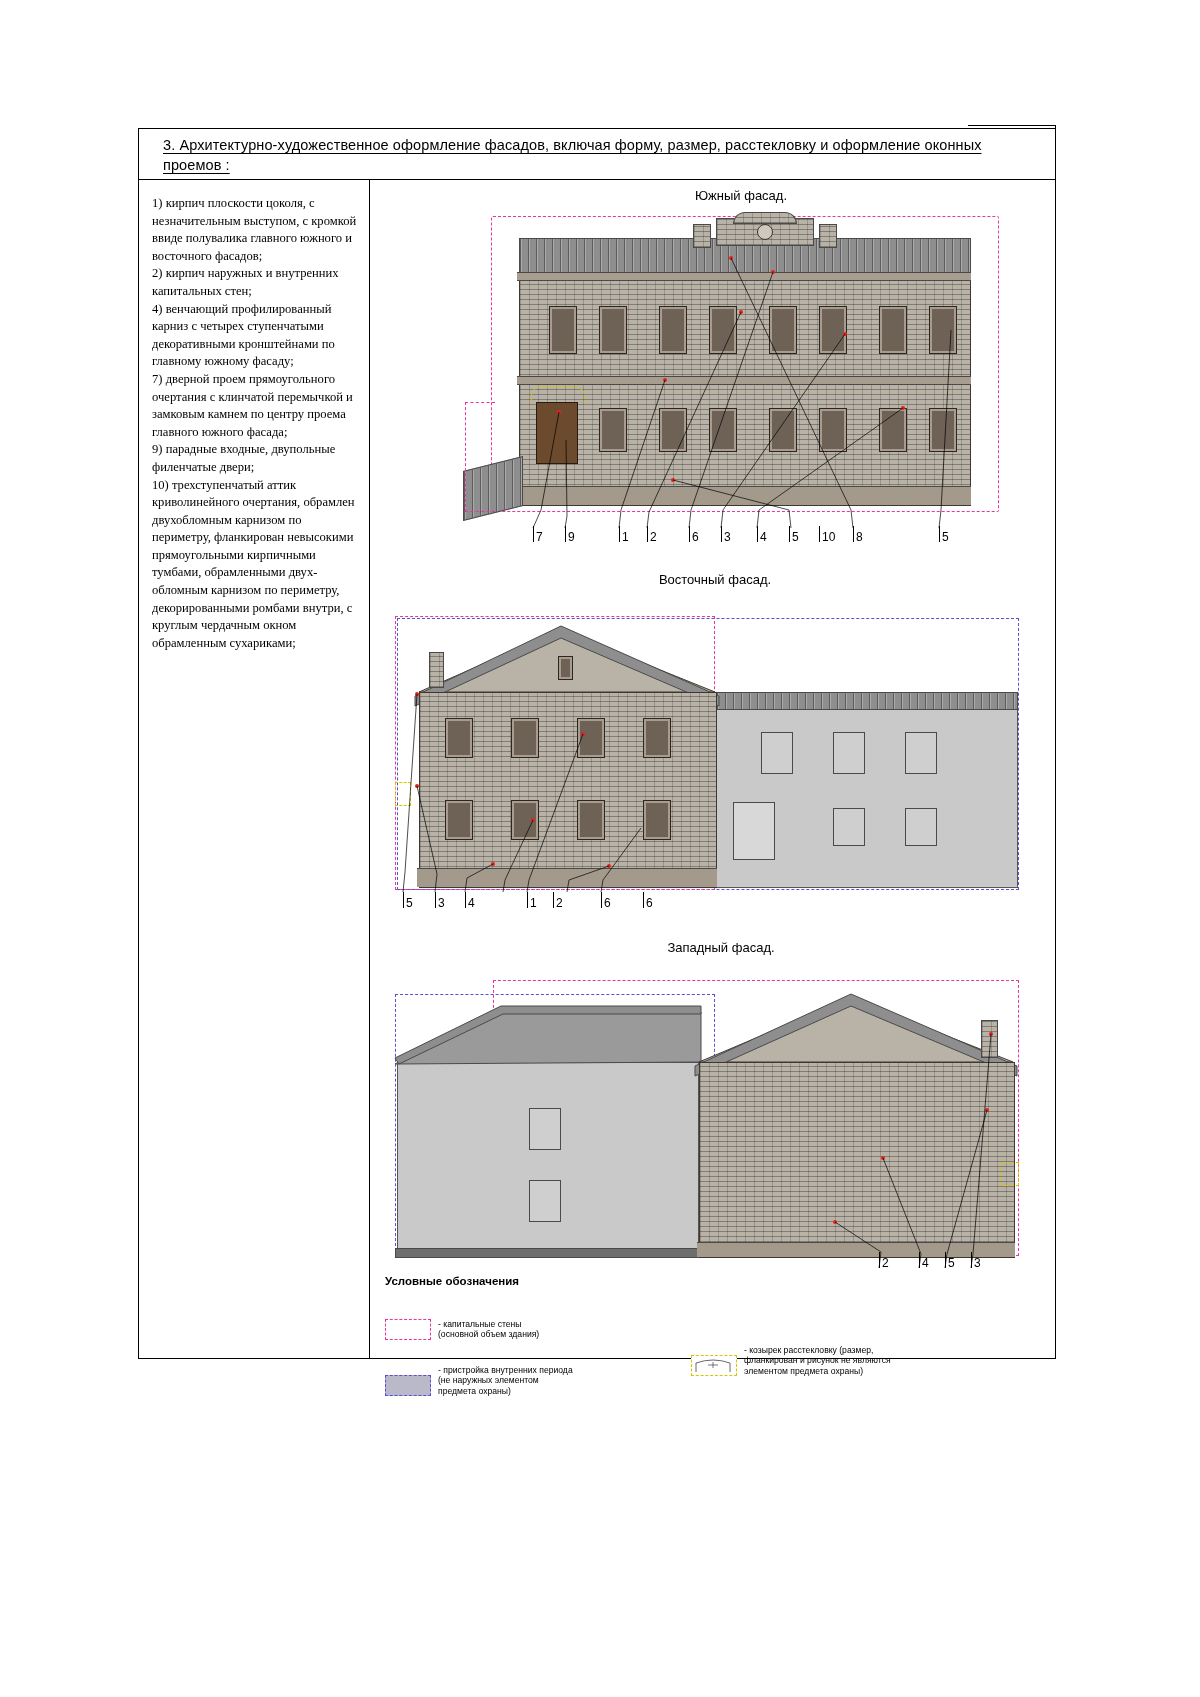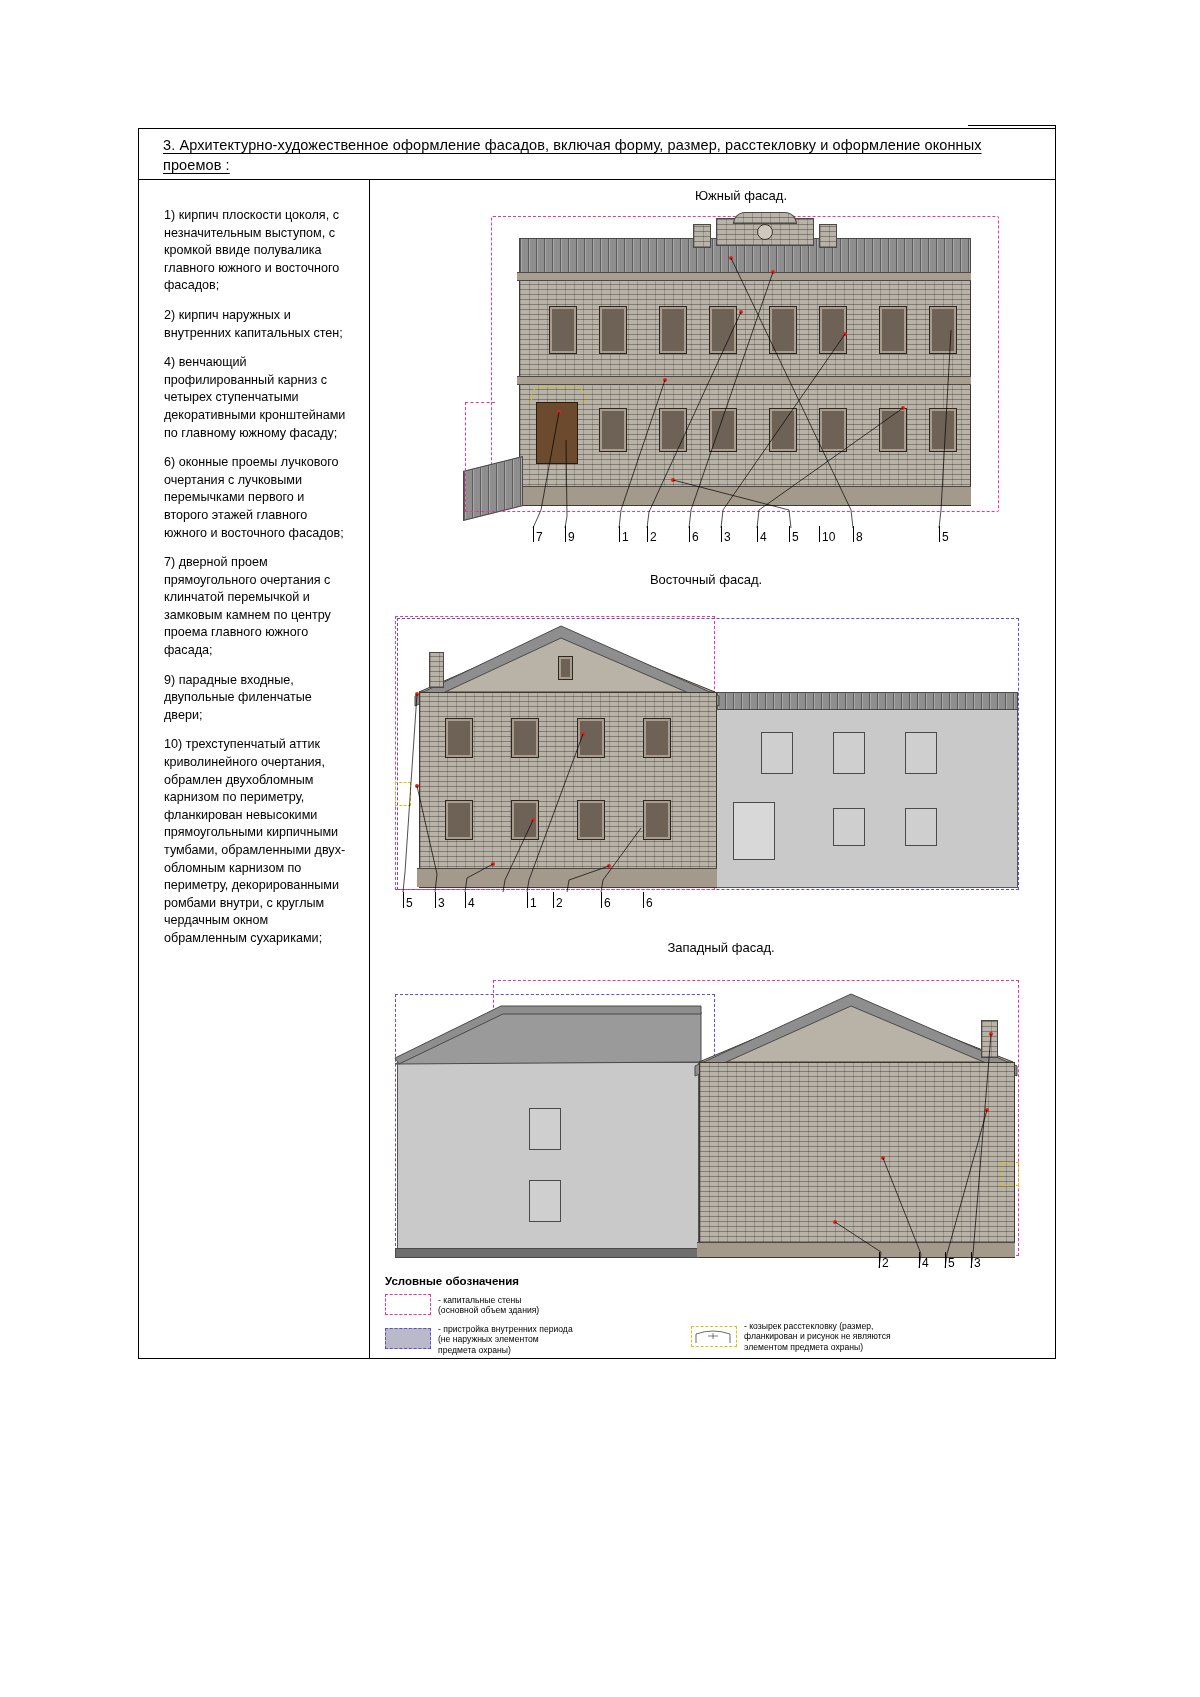--- a/index.html
+++ b/index.html
@@ -31,21 +31,21 @@
     font-size:14.5px;line-height:20px;letter-spacing:0.1px;
     text-decoration:underline;text-underline-offset:3px;
   }
   
   .left-col{
     position:absolute;left:139px;top:180px;width:231px;height:1179px;
     border-right:1.2px solid #000;box-sizing:border-box;
     padding:15px 8px 0 13px;
   }
   .left-col p{
-    margin:12px;font-size:12.6px;line-height:17.6px;
+    margin:0;font-size:12.6px;line-height:17.6px;font-family:Liberation Serif, serif;
   }
   
   .draw-col{
     position:absolute;left:371px;top:180px;width:684px;height:1179px;
   }
   .section-title{
     position:absolute;font-size:13px;text-align:center;
   }
   
   .brick{
@@ -75,21 +75,21 @@
   }
   .tickline{position:absolute;width:1px;background:#000;}
   
   .outline-pink{position:absolute;border:1.4px dashed #e8369c;box-sizing:border-box;}
   .outline-blue{position:absolute;border:1.4px dashed #5b4fd6;box-sizing:border-box;}
   
   .legend{
     position:absolute;left:385px;top:1275px;width:660px;
   }
   .legend-title{font-size:11.5px;font-weight:bold;margin-bottom:7px;}
-  .legend-row{display:flex;align-items:center;margin-bottom:7px;}
+  .legend-row{display:flex;align-items:flex-end;margin-bottom:7px;margin-top:24px;}
   .sw{width:44px;height:19px;margin-right:7px;flex:0 0 auto;}
   .sw.pink{border:1.5px dashed #e8369c;background:#fff;}
   .sw.blue{border:1.5px dashed #5b4fd6;background:#b9b9c9;}
   .sw.canopy{border:1.5px dashed #d8c400;background:#fff;position:relative;}
   .lg-text{font-size:8.6px;line-height:10.4px;padding-top:1px;}
   .legend-cols{display:flex;gap:46px;}
   svg{display:block;}
 </style>
 </head>
 <body>
@@ -100,21 +100,20 @@
   <div class="frame-tick"></div>
 
   <div class="title-block">
     <div class="title-text">3.  Архитектурно-художественное оформление фасадов, включая форму, размер, расстекловку и оформление оконных проемов :</div>
   </div>
 
   <div class="left-col">
     <p>1) кирпич плоскости цоколя, с незначительным выступом, с кромкой ввиде полувалика главного южного и восточного фасадов;</p>
     <p>2) кирпич наружных и внутренних капитальных стен;</p>
     <p>4) венчающий профилированный карниз с четырех ступенчатыми декоративными кронштейнами по главному южному фасаду;</p>
-    <p>6) оконные проемы лучкового очертания с лучковыми перемычками первого и второго этажей главного южного и восточного фасадов;</p>
     <p>7) дверной проем прямоугольного очертания с клинчатой перемычкой и замковым камнем по центру проема главного южного фасада;</p>
     <p>9) парадные входные, двупольные филенчатые двери;</p>
     <p>10) трехступенчатый аттик криволинейного очертания, обрамлен двухобломным карнизом по периметру, фланкирован невысокими прямоугольными кирпичными тумбами, обрамленными двух-обломным карнизом по периметру, декорированными ромбами внутри,  с круглым чердачным окном обрамленным сухариками;</p>
   </div>
 
   <div class="draw-col">
 
     <div class="section-title" style="left:270px;top:8px;width:200px;">Южный фасад.</div>
 
     <div style="position:absolute;left:100px;top:30px;width:560px;height:330px;">
@@ -201,21 +200,21 @@
       <div class="tickline" style="left:318px;top:-6px;height:16px;"></div>
       <span style="position:absolute;left:321px;top:-2px;">5</span>
       <div class="tickline" style="left:348px;top:-6px;height:16px;"></div>
       <span style="position:absolute;left:351px;top:-2px;">10</span>
       <div class="tickline" style="left:382px;top:-6px;height:16px;"></div>
       <span style="position:absolute;left:385px;top:-2px;">8</span>
       <div class="tickline" style="left:468px;top:-6px;height:16px;"></div>
       <span style="position:absolute;left:471px;top:-2px;">5</span>
     </div>
 
-    <div class="section-title" style="left:215px;top:392px;width:240px;">Восточный фасад.</div>
+    <div class="section-title" style="left:224px;top:392px;width:240px;">Восточный фасад.</div>
 
     <div style="position:absolute;left:10px;top:416px;width:650px;height:310px;">
 
       <div class="outline-blue" style="left:16px;top:22px;width:622px;height:272px;"></div>
 
       <div class="outline-pink" style="left:14px;top:20px;width:320px;height:274px;"></div>
 
       <div class="plain" style="position:absolute;left:335px;top:110px;width:300px;height:180px;"></div>
 
       <div class="roof" style="position:absolute;left:335px;top:96px;width:300px;height:16px;border:1px solid #4a4a4a;"></div>

